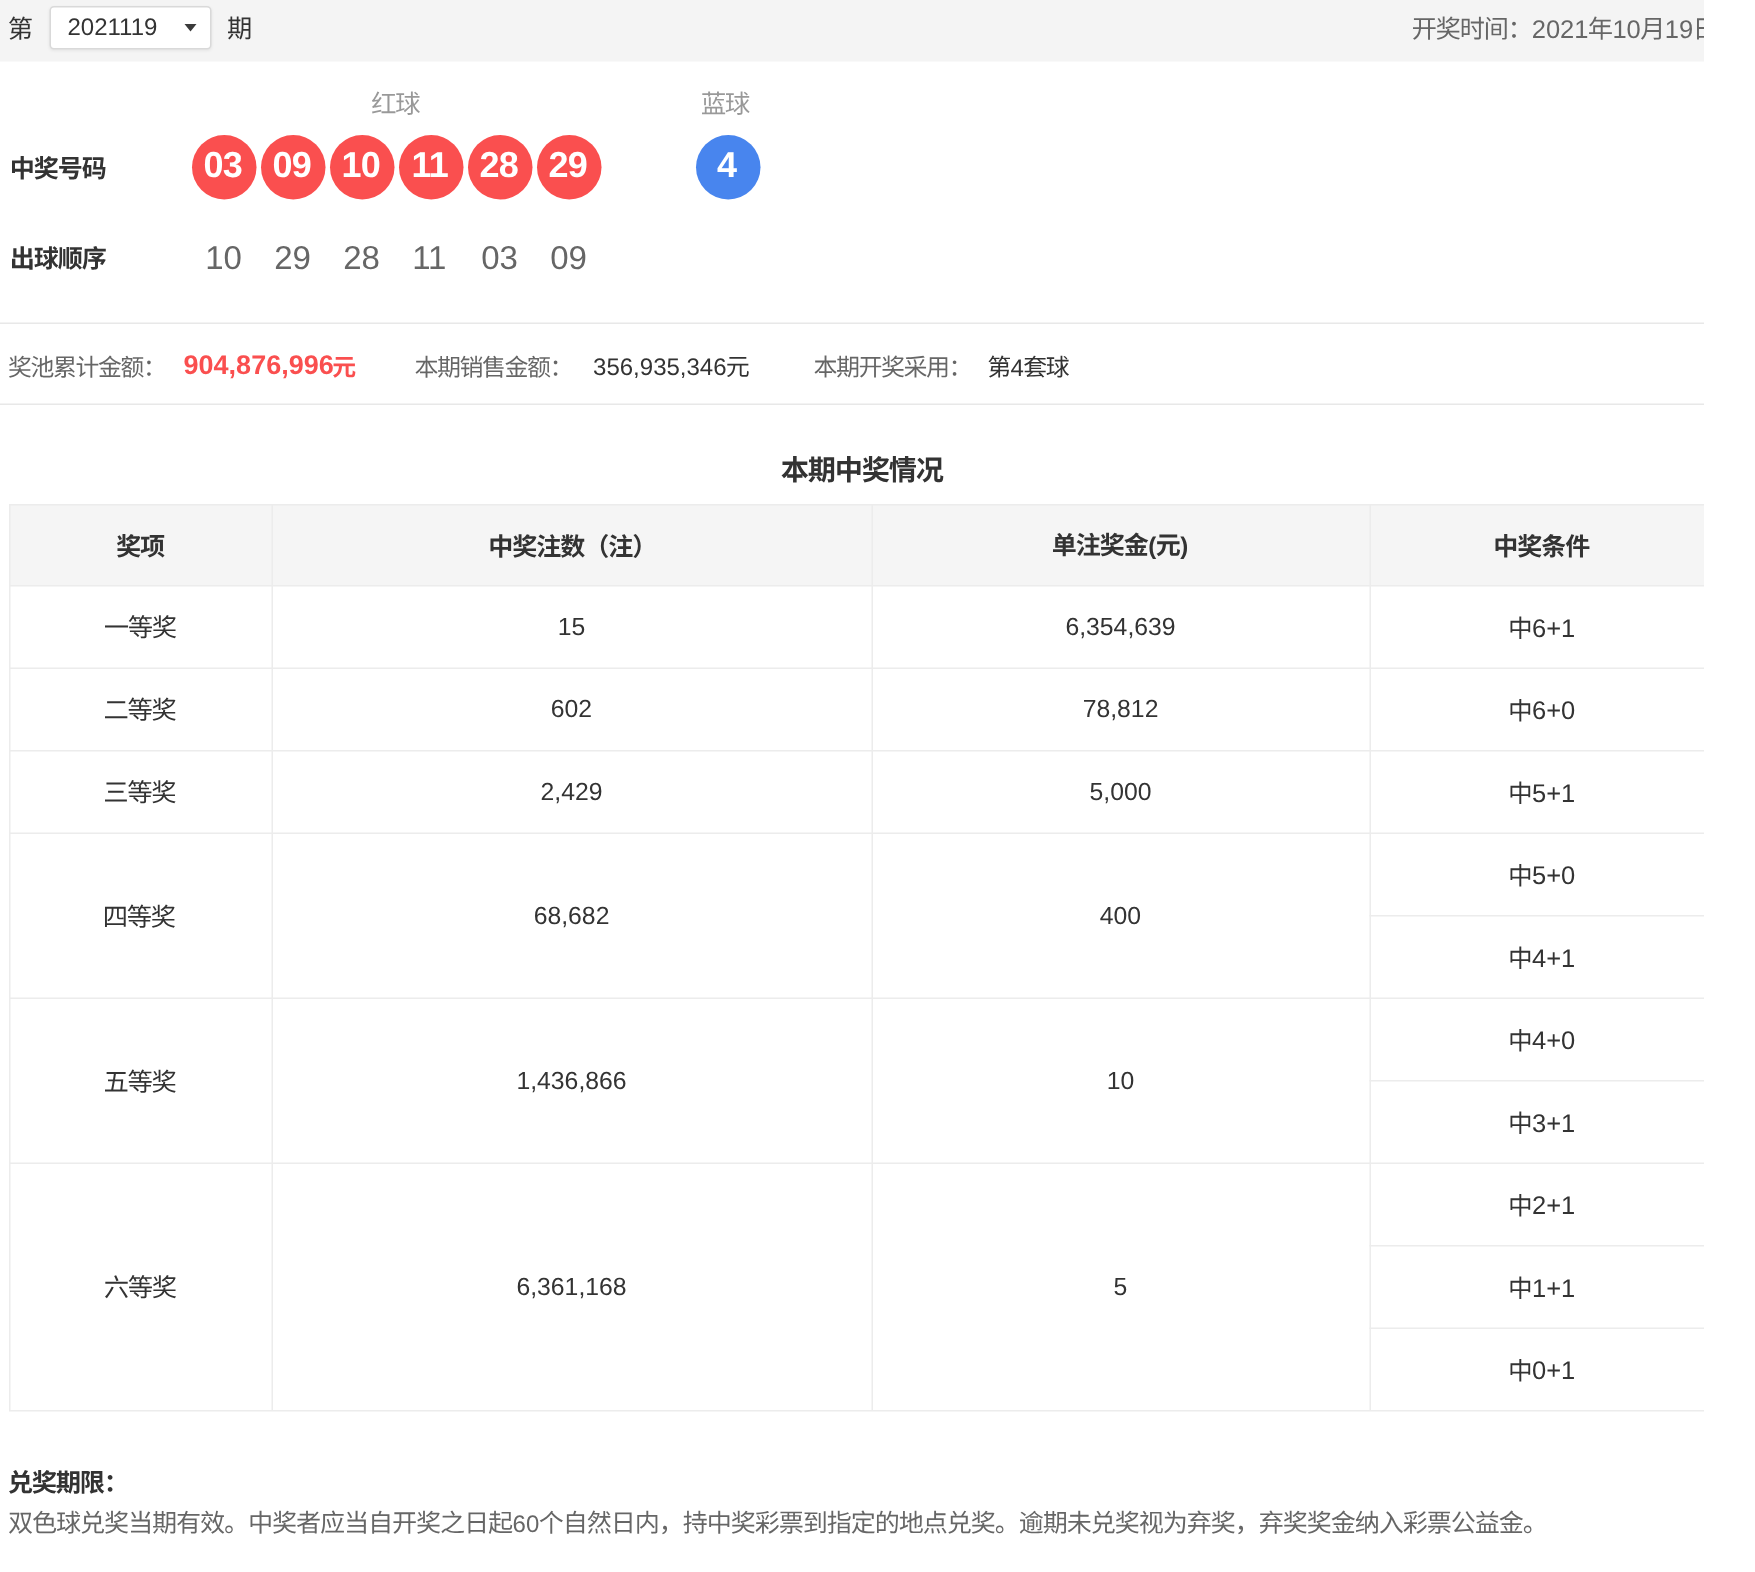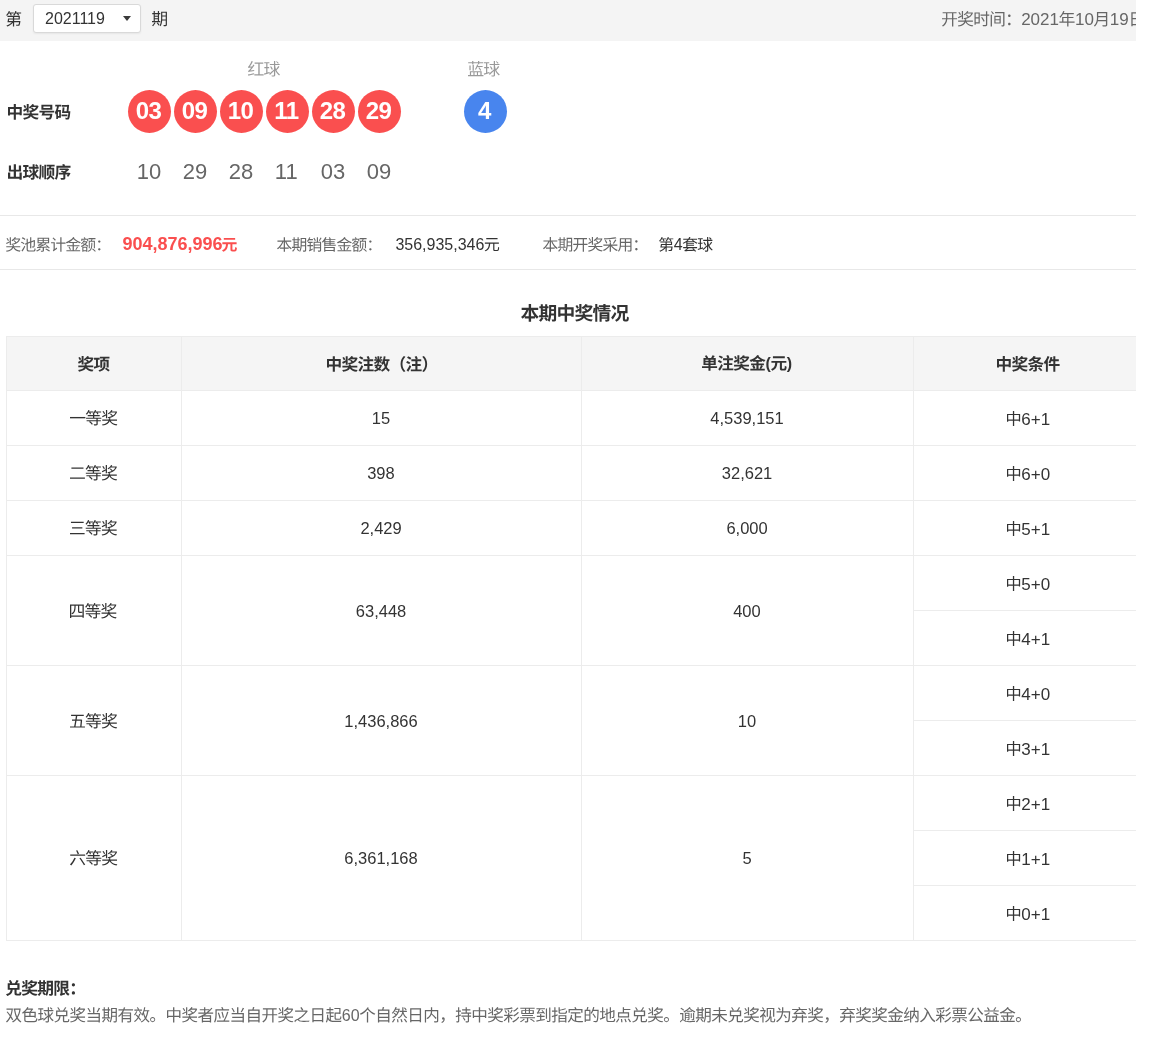--- a/index.html
+++ b/index.html
@@ -284,28 +284,28 @@
       <use href="#g52" transform="translate(1.06 16.20) scale(0.01680)"></use>
       <use href="#g48" transform="translate(17.06 16.20) scale(0.01680)"></use>
       <use href="#g3" transform="translate(33.06 16.20) scale(0.01680)"></use>
     </svg>
 <svg width="51" height="20" viewBox="0 0 51 20" fill="#333" style="position:absolute;left:67.8px;top:848.2px">
       <use href="#g53" transform="translate(1.26 16.20) scale(0.01680)"></use>
       <use href="#g48" transform="translate(17.26 16.20) scale(0.01680)"></use>
       <use href="#g3" transform="translate(33.26 16.20) scale(0.01680)"></use>
     </svg>
 <div style="position:absolute;font-family:&quot;Liberation Sans&quot;,sans-serif;font-size:16.5px;color:#333;line-height:16.5px;white-space:pre;left:371.8px;top:410.0px">15</div>
-<div style="position:absolute;font-family:&quot;Liberation Sans&quot;,sans-serif;font-size:16.5px;color:#333;line-height:16.5px;white-space:pre;left:367.2px;top:465.0px">398</div>
+<div style="position:absolute;font-family:&quot;Liberation Sans&quot;,sans-serif;font-size:16.5px;color:#333;line-height:16.5px;white-space:pre;left:367.2px;top:465.0px">602</div>
 <div style="position:absolute;font-family:&quot;Liberation Sans&quot;,sans-serif;font-size:16.5px;color:#333;line-height:16.5px;white-space:pre;left:360.4px;top:520.0px">2,429</div>
-<div style="position:absolute;font-family:&quot;Liberation Sans&quot;,sans-serif;font-size:16.5px;color:#333;line-height:16.5px;white-space:pre;left:355.8px;top:602.5px">63,448</div>
+<div style="position:absolute;font-family:&quot;Liberation Sans&quot;,sans-serif;font-size:16.5px;color:#333;line-height:16.5px;white-space:pre;left:355.8px;top:602.5px">68,682</div>
 <div style="position:absolute;font-family:&quot;Liberation Sans&quot;,sans-serif;font-size:16.5px;color:#333;line-height:16.5px;white-space:pre;left:344.3px;top:712.5px">1,436,866</div>
 <div style="position:absolute;font-family:&quot;Liberation Sans&quot;,sans-serif;font-size:16.5px;color:#333;line-height:16.5px;white-space:pre;left:344.3px;top:850.0px">6,361,168</div>
-<div style="position:absolute;font-family:&quot;Liberation Sans&quot;,sans-serif;font-size:16.5px;color:#333;line-height:16.5px;white-space:pre;left:710.3px;top:410.0px">4,539,151</div>
-<div style="position:absolute;font-family:&quot;Liberation Sans&quot;,sans-serif;font-size:16.5px;color:#333;line-height:16.5px;white-space:pre;left:721.8px;top:465.0px">32,621</div>
-<div style="position:absolute;font-family:&quot;Liberation Sans&quot;,sans-serif;font-size:16.5px;color:#333;line-height:16.5px;white-space:pre;left:726.4px;top:520.0px">6,000</div>
+<div style="position:absolute;font-family:&quot;Liberation Sans&quot;,sans-serif;font-size:16.5px;color:#333;line-height:16.5px;white-space:pre;left:710.3px;top:410.0px">6,354,639</div>
+<div style="position:absolute;font-family:&quot;Liberation Sans&quot;,sans-serif;font-size:16.5px;color:#333;line-height:16.5px;white-space:pre;left:721.8px;top:465.0px">78,812</div>
+<div style="position:absolute;font-family:&quot;Liberation Sans&quot;,sans-serif;font-size:16.5px;color:#333;line-height:16.5px;white-space:pre;left:726.4px;top:520.0px">5,000</div>
 <div style="position:absolute;font-family:&quot;Liberation Sans&quot;,sans-serif;font-size:16.5px;color:#333;line-height:16.5px;white-space:pre;left:733.2px;top:602.5px">400</div>
 <div style="position:absolute;font-family:&quot;Liberation Sans&quot;,sans-serif;font-size:16.5px;color:#333;line-height:16.5px;white-space:pre;left:737.8px;top:712.5px">10</div>
 <div style="position:absolute;font-family:&quot;Liberation Sans&quot;,sans-serif;font-size:16.5px;color:#333;line-height:16.5px;white-space:pre;left:742.4px;top:850.0px">5</div>
 <svg width="46" height="19" viewBox="0 0 46 19" fill="#333" style="position:absolute;left:1005.3px;top:408.5px">
       <use href="#g54" transform="translate(0.44 15.67) scale(0.01628)"></use>
       <text x="16.33" y="15.67" font-family="Liberation Sans, sans-serif" font-size="17px" textLength="28.84">6+1</text>
     </svg>
 <svg width="46" height="19" viewBox="0 0 46 19" fill="#333" style="position:absolute;left:1005.3px;top:463.5px">
       <use href="#g54" transform="translate(0.44 15.67) scale(0.01628)"></use>
       <text x="16.33" y="15.67" font-family="Liberation Sans, sans-serif" font-size="17px" textLength="28.84">6+0</text>

